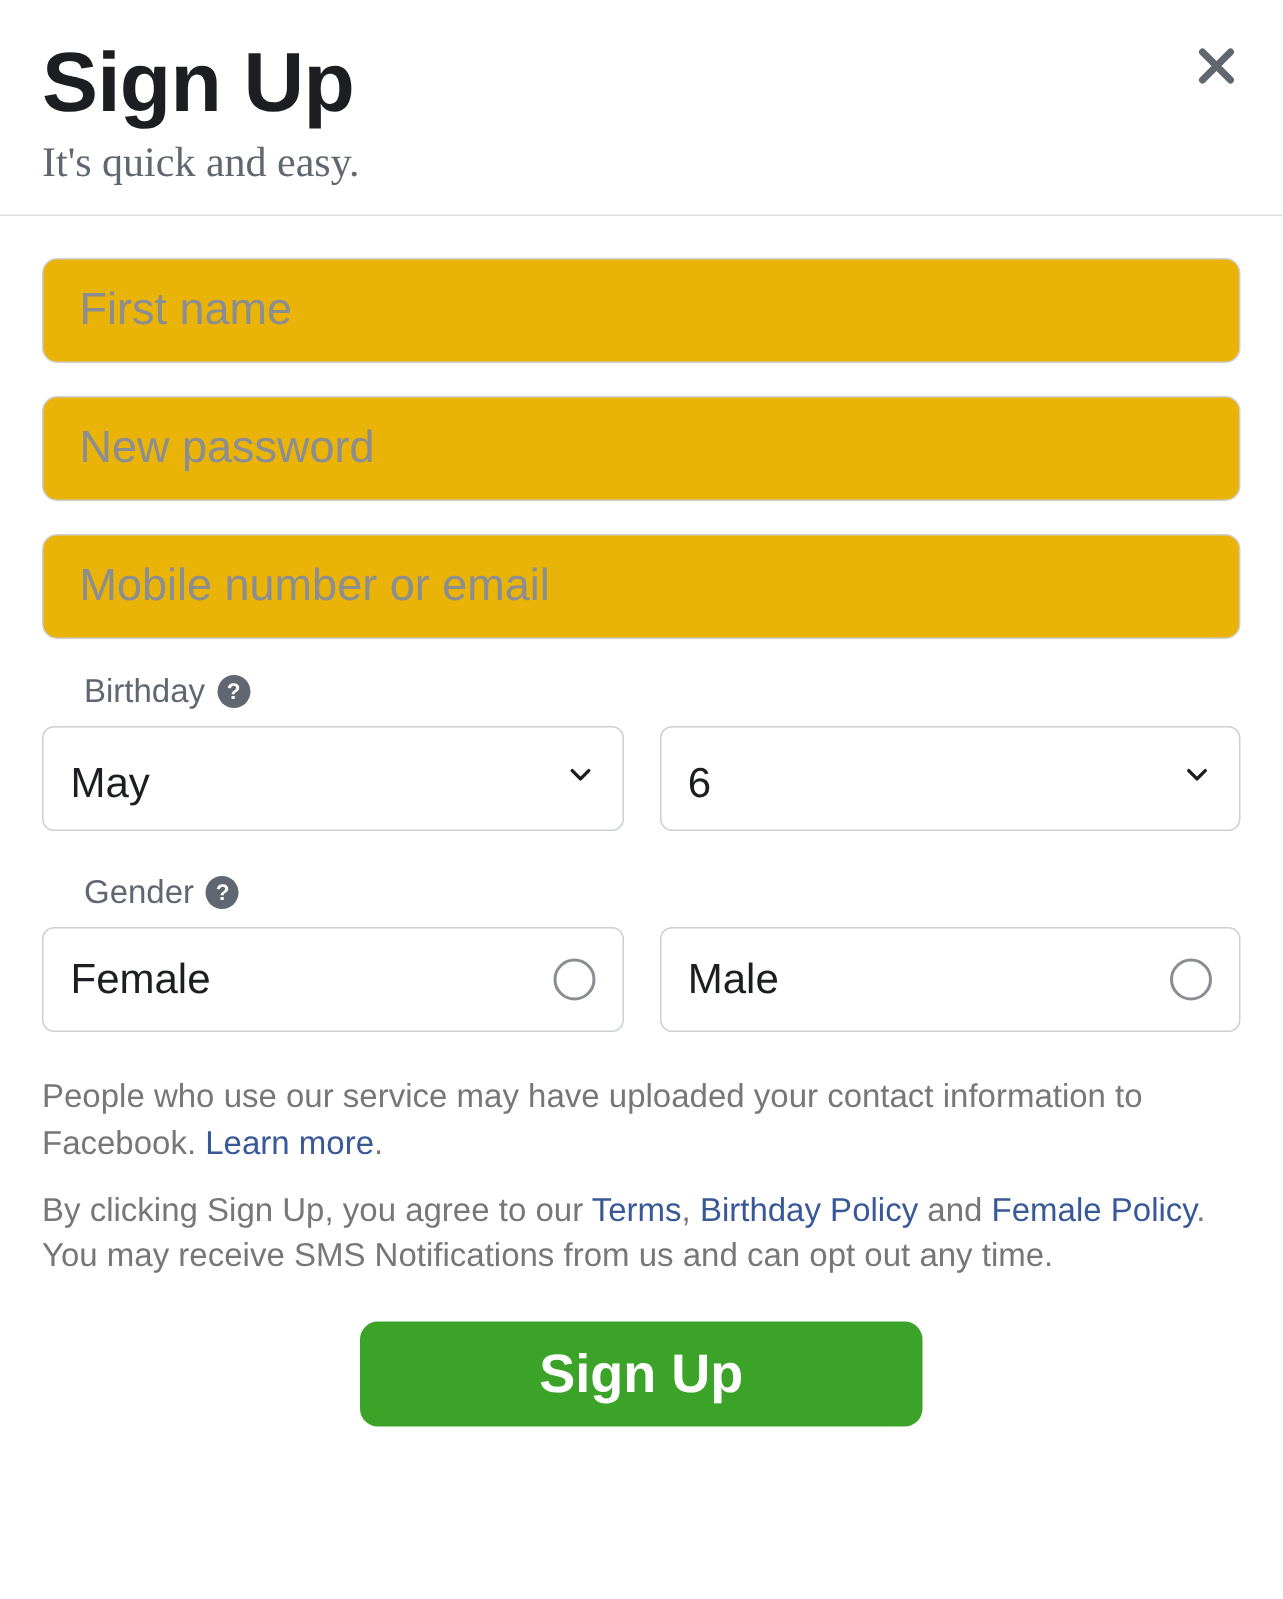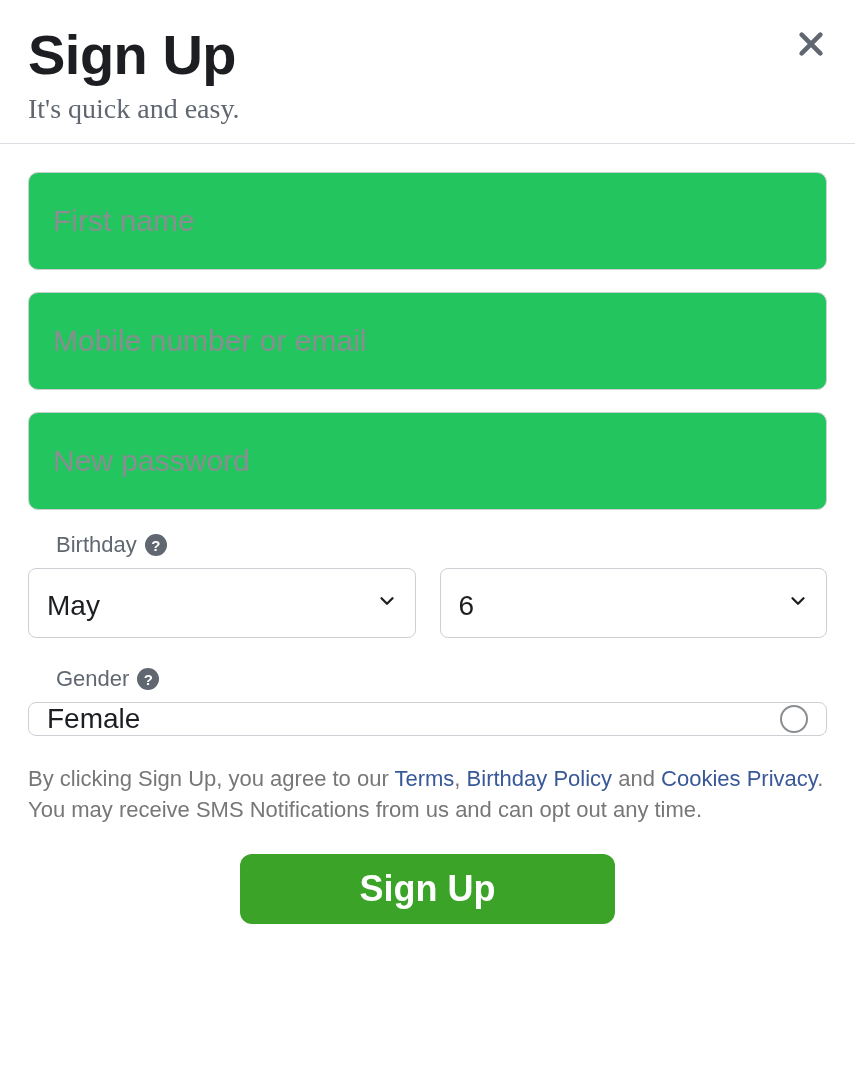--- a/index.html
+++ b/index.html
@@ -52,25 +52,25 @@
       display: flex;
       gap: 22px;
       margin-bottom: 22px;
     }
     .row-single {
       margin-bottom: 22px;
     }
     .text-input {
       flex: 1;
       width: 100%;
-      height: 98px;
+      height: 70px;
       padding: 0 24px;
       font-size: 30px;
       color: #1c1e21;
-      background: #22c55e;
+      background: #eab308;
       border: 1px solid #ccd0d5;
       border-radius: 10px;
     }
     .text-input::placeholder {
       color: #8a8d91;
     }
     .section-label {
       display: flex;
       align-items: center;
       gap: 8px;
@@ -123,21 +123,20 @@
     .chevron-down-icon svg {
       width: 22px;
       height: 22px;
       stroke: #1c1e21;
       stroke-width: 2.5;
     }
     .radio-row {
       display: flex;
       gap: 24px;
       margin-bottom: 28px;
-      flex-direction: column;
     }
     .radio-option {
       flex: 1;
       height: 70px;
       padding: 0 18px;
       border: 1px solid #ccd0d5;
       border-radius: 8px;
       display: flex;
       align-items: center;
       justify-content: space-between;
@@ -197,25 +196,25 @@
     </div>
   </div>
 
   <div class="form">
 
     <div class="row">
       <input class="text-input" type="text" placeholder="First name" style="">
     </div>
 
     <div class="row-single">
+      <input class="text-input" type="password" placeholder="New password" style="">
+    </div>
+
+    <div class="row-single">
       <input class="text-input" type="text" placeholder="Mobile number or email" style="">
-    </div>
-
-    <div class="row-single">
-      <input class="text-input" type="password" placeholder="New password" style="">
     </div>
 
     <div class="section-label">
       <span>Birthday</span>
       <span class="help-icon">?</span>
     </div>
 
     <div class="select-row">
       <div class="select-wrapper">
         <select class="select">
@@ -242,25 +241,32 @@
     <div class="section-label">
       <span>Gender</span>
       <span class="help-icon">?</span>
     </div>
 
     <div class="radio-row">
       <label class="radio-option">
         <span class="radio-label">Female</span>
         <span class="radio-circle"></span>
       </label>
-    </div>
-
+      <label class="radio-option">
+        <span class="radio-label">Male</span>
+        <span class="radio-circle"></span>
+      </label>
+    </div>
 
     <p class="legal-text">
-      <span>By clicking Sign Up, you agree to our </span><a href="#">Terms</a><span>, </span><a href="#">Birthday Policy</a><span> and </span><a href="#">Cookies Privacy</a><span>. You may receive SMS Notifications from us and can opt out any time.</span>
+      <span>People who use our service may have uploaded your contact information to Facebook. </span><a href="#">Learn more</a><span>.</span>
+    </p>
+
+    <p class="legal-text">
+      <span>By clicking Sign Up, you agree to our </span><a href="#">Terms</a><span>, </span><a href="#">Birthday Policy</a><span> and </span><a href="#">Female Policy</a><span>. You may receive SMS Notifications from us and can opt out any time.</span>
     </p>
 
     <div class="submit-wrap">
       <button class="submit-btn">Sign Up</button>
     </div>
 
   </div>
 </div>
 
 </body></html>

